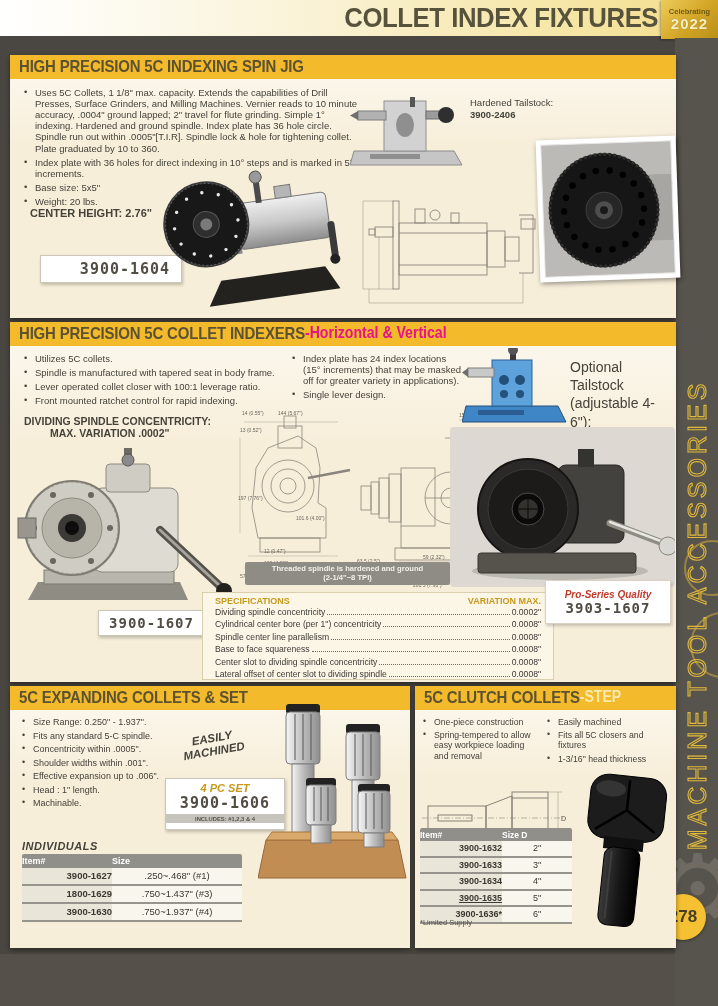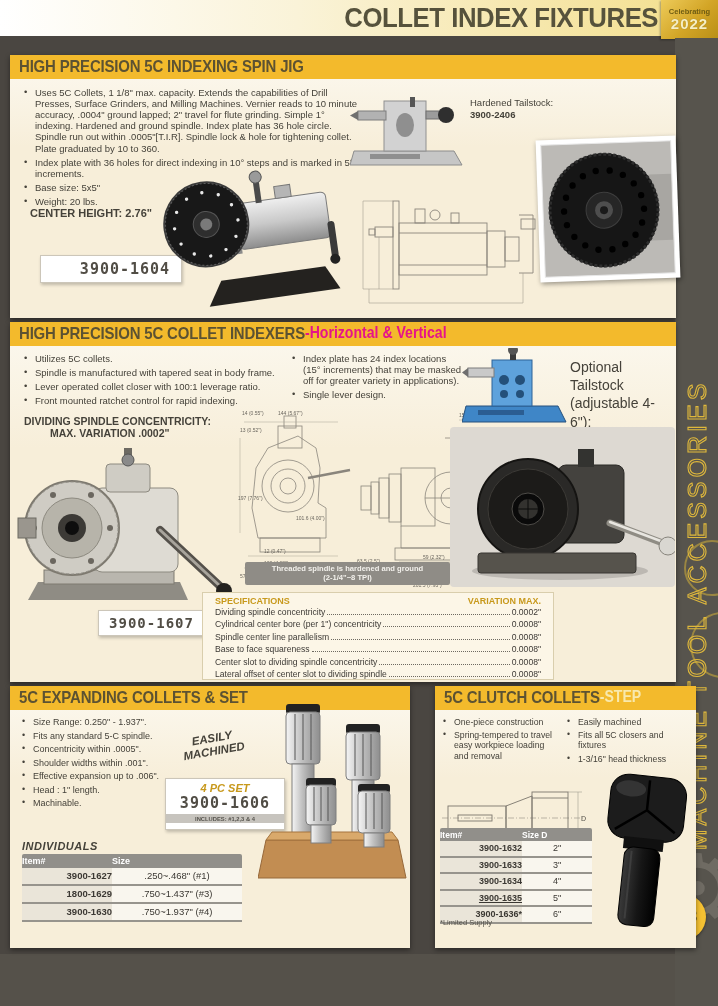--- a/index.html
+++ b/index.html
@@ -433,20 +433,24 @@
         <circle cx="78" cy="82" r="10" fill="#33322f"></circle>
         <line x1="78" y1="72" x2="78" y2="92" stroke="#0a0a0a"></line>
         <line x1="68" y1="82" x2="88" y2="82" stroke="#0a0a0a"></line>
         <rect x="28" y="126" width="158" height="20" rx="3" fill="#56534c" stroke="#393732"></rect>
         <line x1="160" y1="96" x2="218" y2="118" stroke="#8f8c84" stroke-width="7" stroke-linecap="round"></line>
         <line x1="160" y1="95" x2="216" y2="116" stroke="#e8e6e0" stroke-width="2.5" stroke-linecap="round"></line>
         <circle cx="218" cy="119" r="9" fill="#d9d7d1" stroke="#87847c"></circle>
       </svg>
     </div>
 
+    <div class="probox" style="left:535px; top:258px; width:124px; height:42px;">
+      <div style="font-size:10px; font-weight:bold; font-style:italic; color:#c23a2c;">Pro-Series Quality</div>
+      <div style="font-family:'DejaVu Sans Mono',monospace; font-weight:bold; font-size:14px; color:#514d45; letter-spacing:1px;">3903-1607</div>
+    </div>
   </div>
 
   <div class="panel" style="left:10px; top:686px; width:400px; height:262px;">
     <div class="ptitle">
       <div class="ptitle-inner">
           <span class="pt-main">5C EXPANDING COLLETS &amp; SET</span>
         </div>
     </div>
 
     <ul class="bullets" style="left:12px; top:31px; width:152px; font-size:9px;">
@@ -528,31 +532,31 @@
         <div class="c-item" style="width:90px; line-height:16px; height:16px;">1800-1629</div>
         <div class="c-size" style="width:130px; line-height:16px; height:16px;">.750~1.437" (#3)</div>
       </div>
       <div class="tbl-r" style="height:16px;">
         <div class="c-item" style="width:90px; line-height:16px; height:16px;">3900-1630</div>
         <div class="c-size" style="width:130px; line-height:16px; height:16px;">.750~1.937" (#4)</div>
       </div>
     </div>
   </div>
 
-  <div class="panel" style="left:415px; top:686px; width:261px; height:262px;margin-left:20px;">
+  <div class="panel" style="left:415px; top:686px; width:261px; height:262px;">
     <div class="ptitle">
       <div class="ptitle-inner">
         <span class="pt-main">5C CLUTCH COLLETS</span>
         <span class="pt-sub-pale">-STEP</span>
       </div>
     </div>
 
     <ul class="bullets" style="left:8px; top:31px; width:118px; font-size:8.7px;">
       <li>One-piece construction</li>
-      <li>Spring-tempered to travel easy workpiece loading and removal</li>
+      <li>Spring-tempered to allow easy workpiece loading and removal</li>
     </ul>
     <ul class="bullets" style="left:132px; top:31px; width:122px; font-size:8.7px;">
       <li>Easily machined</li>
       <li>Fits all 5C closers and fixtures</li>
       <li>1-3/16" head thickness</li>
     </ul>
 
     <div class="photo" style="left:5px; top:92px; width:150px; height:82px;">
       <svg width="150" height="82" viewBox="0 0 150 82">
         <g fill="none" stroke="#7b766d" stroke-width="0.9">

